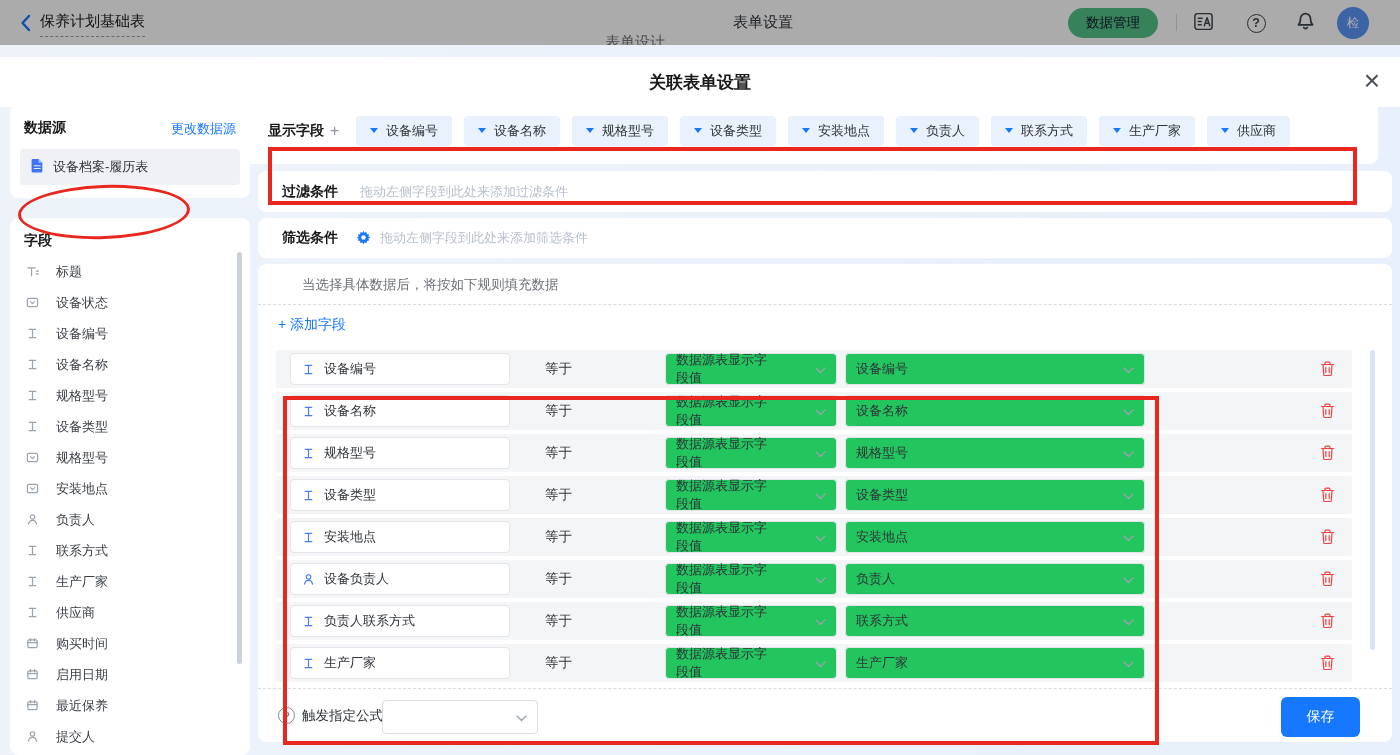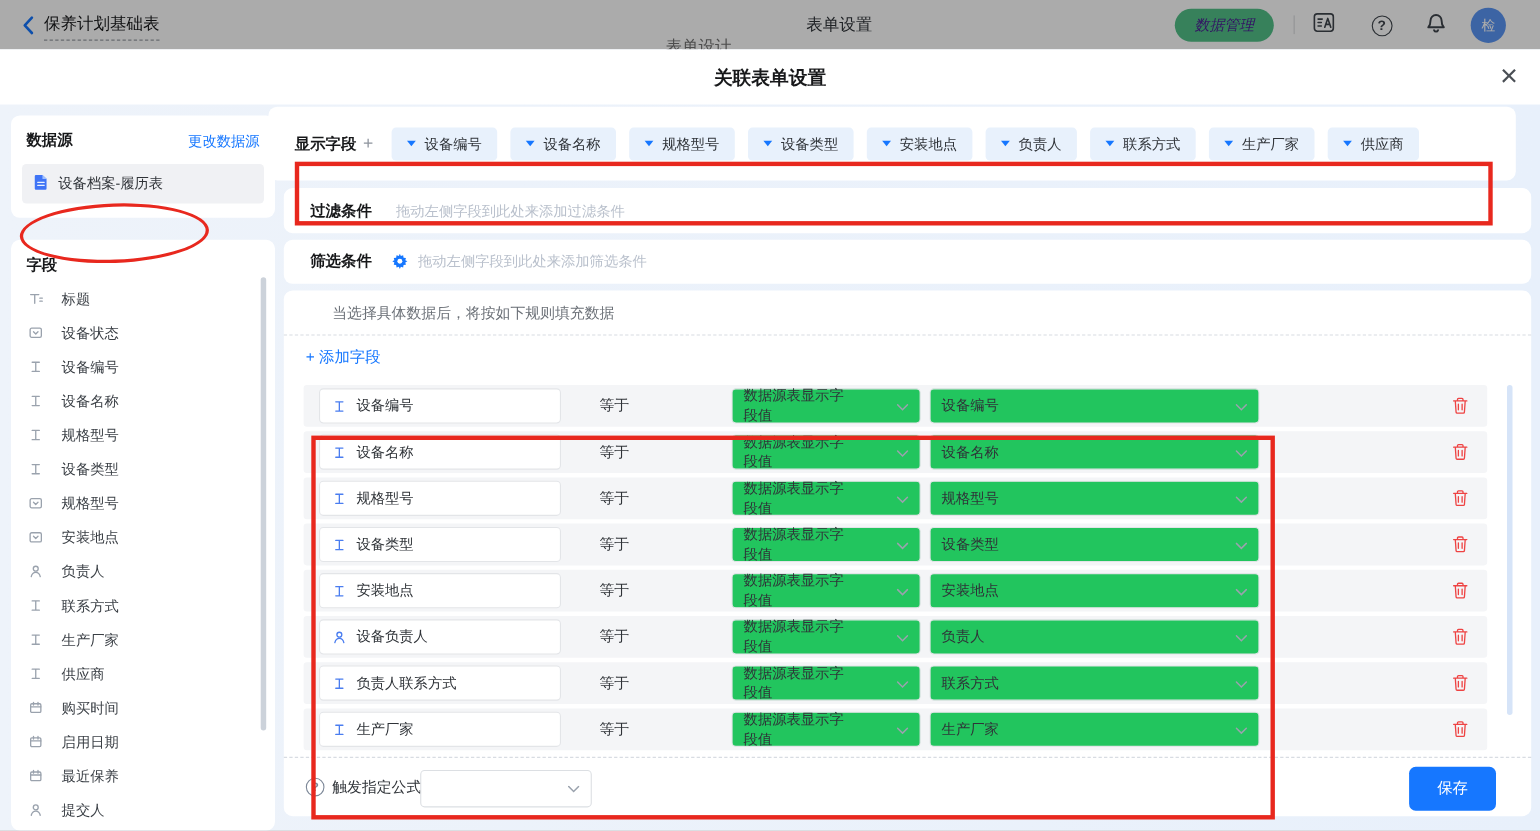--- a/index.html
+++ b/index.html
@@ -6,30 +6,30 @@
   body { font-family:"Liberation Sans","DejaVu Sans",sans-serif; background:#777; }
   #canvas { position:relative; width:1400px; height:755px; overflow:hidden; background:#eef3fa; }
 
   
   .topbar { position:absolute; left:0; top:0; width:1400px; height:45px; background:#fff; z-index:1; }
   .back-btn { position:absolute; left:20px; top:14px; cursor:pointer; }
   .app-title { position:absolute; left:40px; top:12px; font-size:15px; color:#17181a; padding-bottom:5px; border-bottom:1px dashed #9aa0a6; }
   .top-tabs { position:absolute; left:605px; top:0; height:45px; display:flex; gap:68px; align-items:center; font-size:15px; }
   .top-tab { color:#2f3338; cursor:pointer; }
   .top-tab.active { color:#737373;margin-top:40px; }
-  .pill-btn { position:absolute; left:1068px; top:8px; width:90px; height:30px; border-radius:15px; background:#52c188; color:#4c1d95; font-size:13.5px; display:flex; align-items:center; justify-content:center; cursor:pointer;font-style:italic; }
+  .pill-btn { position:absolute; left:1068px; top:8px; width:90px; height:30px; border-radius:15px; background:#52c188; color:#0f172a; font-size:13.5px; display:flex; align-items:center; justify-content:center; cursor:pointer; }
   .tb-divider { position:absolute; top:14px; width:1px; height:17px; background:#d9dcdf; }
   .tb-icon { position:absolute; top:12px; width:22px; height:22px; color:#3f454c; display:flex; align-items:center; justify-content:center; cursor:pointer; }
   .help-circle { width:19px; height:19px; border:1.4px solid #3f454c; border-radius:50%; font-size:12.5px; font-weight:bold; display:flex; align-items:center; justify-content:center; color:#3f454c; }
   .avatar { position:absolute; left:1337px; top:7px; width:32px; height:32px; border-radius:50%; background:#5a95f5; color:#fff; font-size:12.5px; display:flex; align-items:center; justify-content:center; cursor:pointer; }
   .dim-overlay { position:absolute; left:0; top:0; width:1400px; height:45px; background:rgba(0,0,0,0.33); z-index:2; }
 
   
   .modal { position:absolute; left:0; top:45px; width:1400px; height:710px; z-index:3; background:linear-gradient(90deg,#eef3fa,#e8f0fb); }
-  .modal-header { position:absolute; left:0; top:0; width:1400px; height:50px; background:#fff; }
+  .modal-header { position:absolute; left:0; top:12px; width:1400px; height:50px; background:#fff; }
   .modal-title { position:absolute; left:0; right:0; top:14px; text-align:center; font-size:17px; font-weight:bold; color:#17181a; }
   .modal-close { position:absolute; right:20px; top:6px; font-size:28px; color:#4a4f55; line-height:36px; cursor:pointer; }
 
   .card { position:absolute; background:#fff; border-radius:8px; }
 
   
   .card-ds { left:10px; top:60px; width:240px; height:93px; }
   .panel-title { position:absolute; left:14px; top:14px; font-size:14px; font-weight:bold; color:#17181a; }
   .link { color:#1677ff; cursor:pointer; }
   .ds-change { position:absolute; right:14px; top:15px; font-size:13px; }

